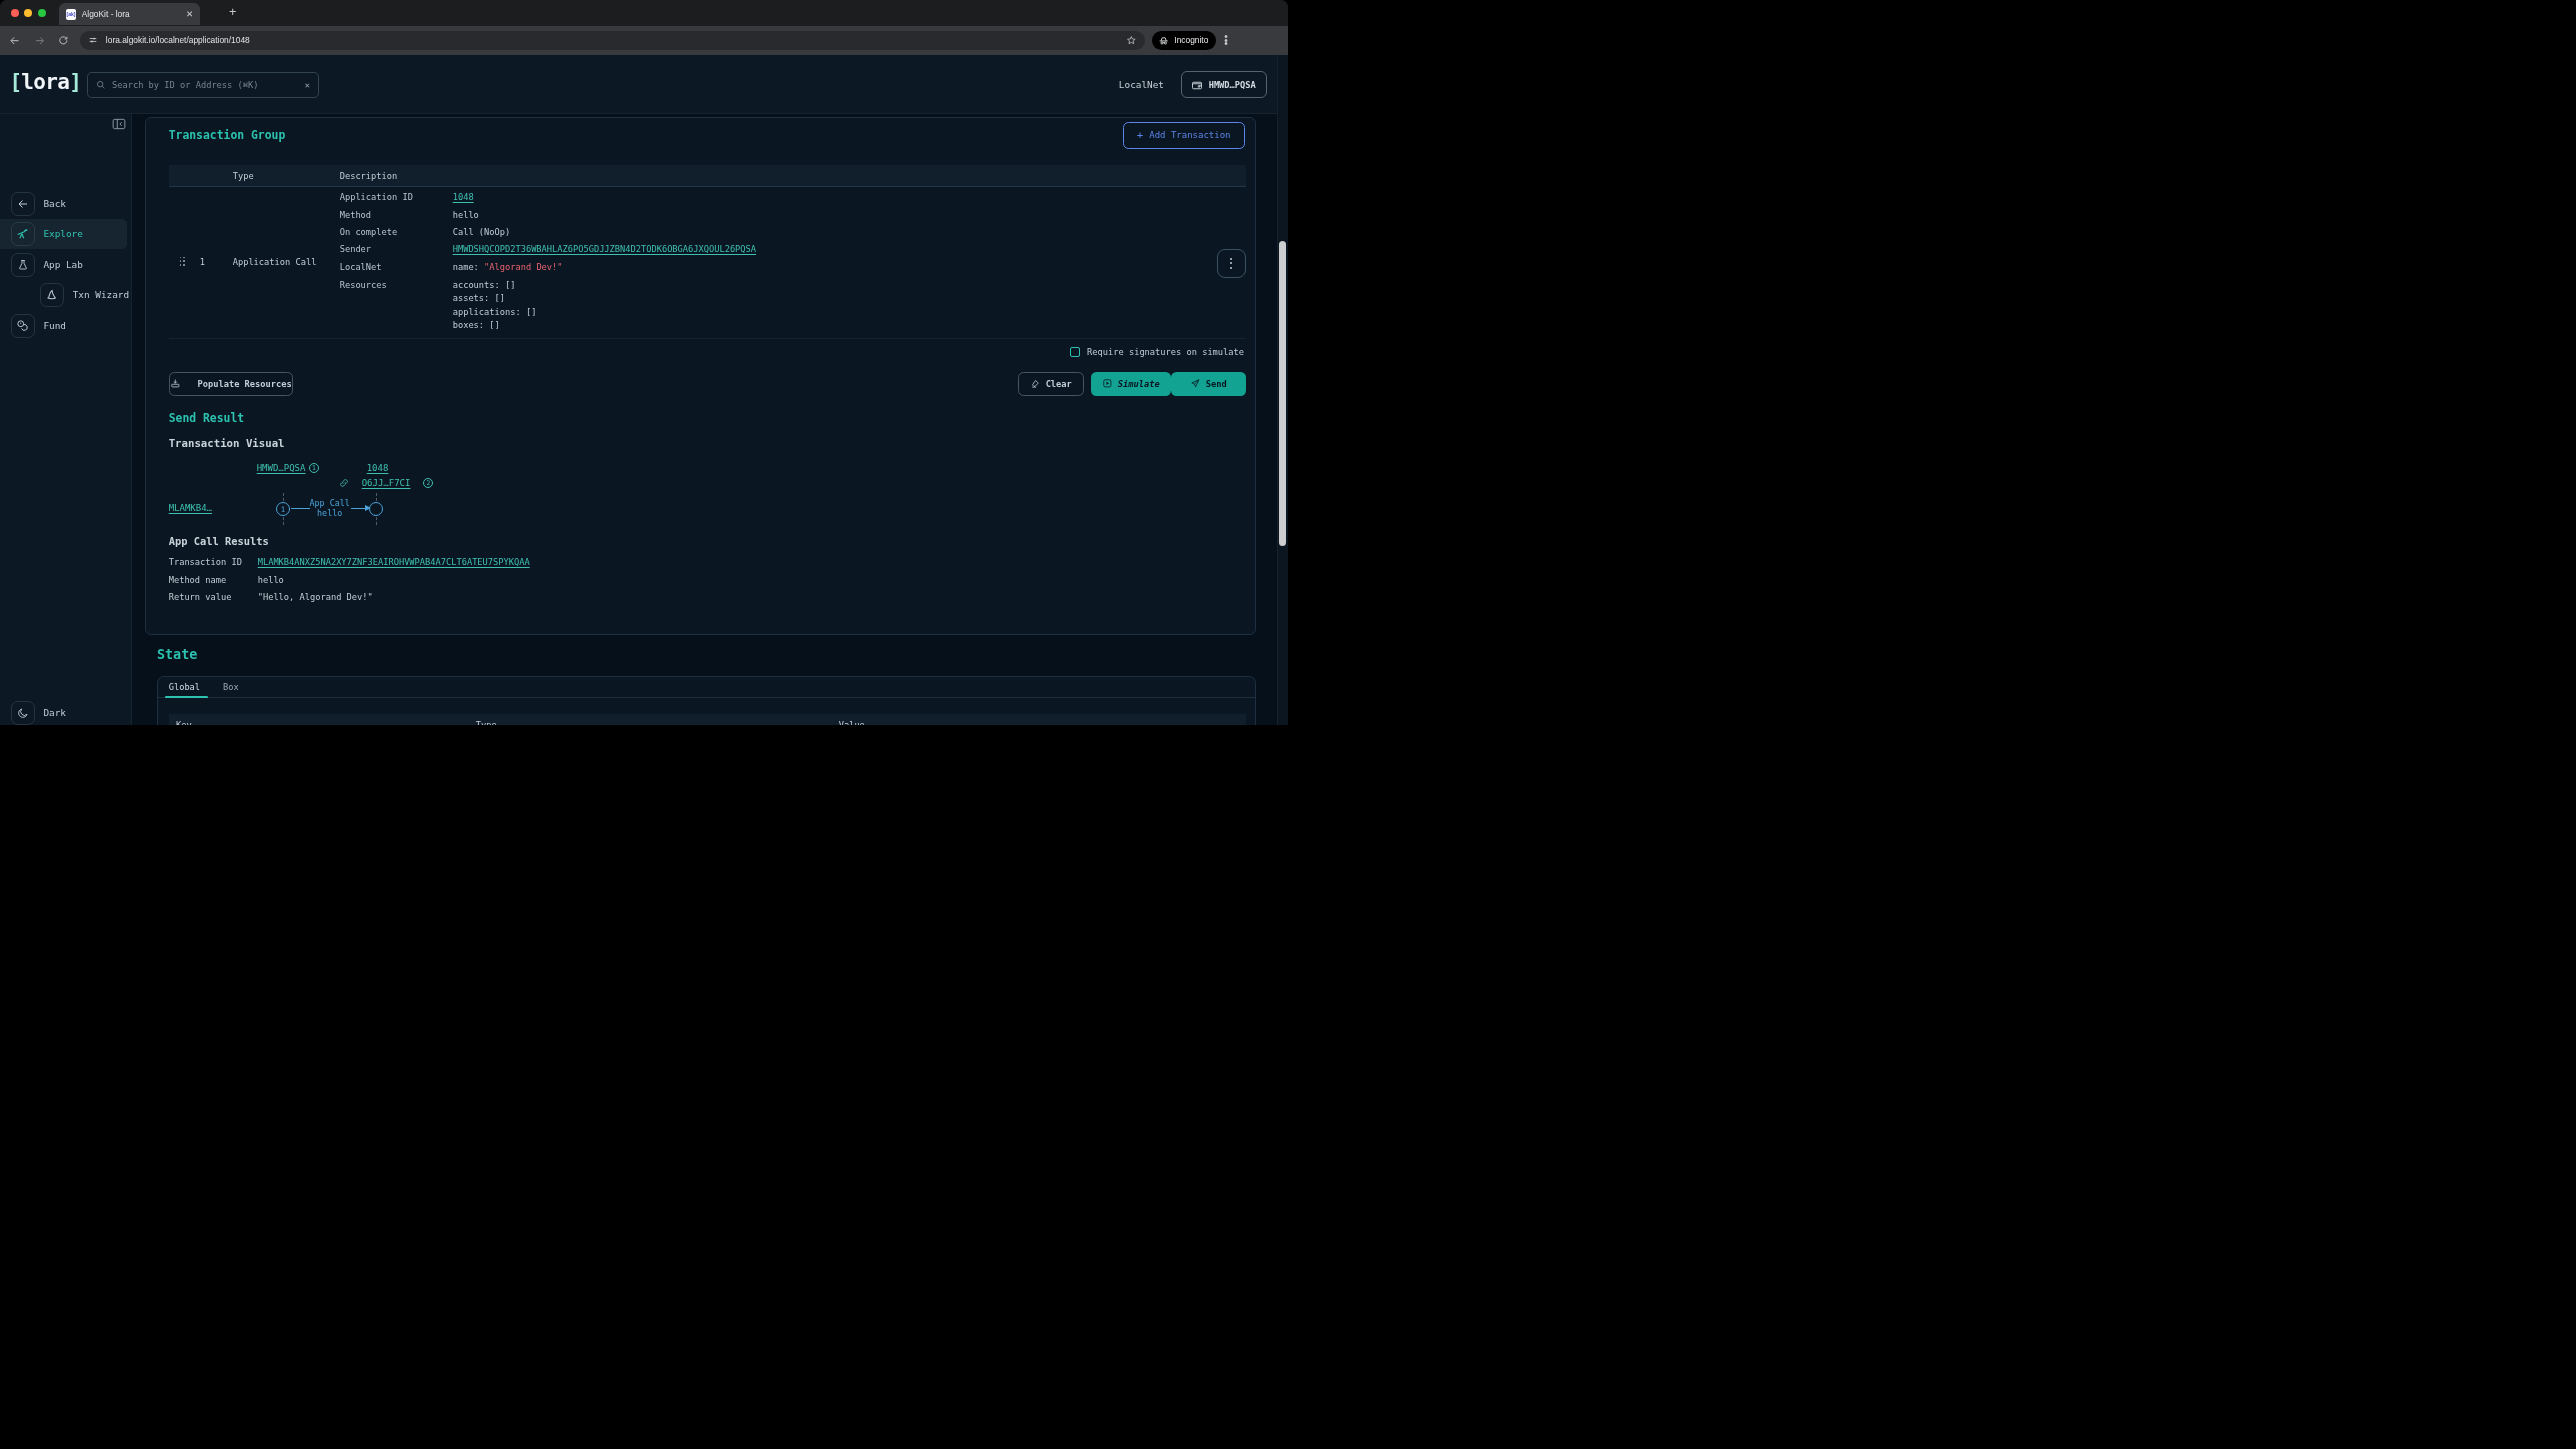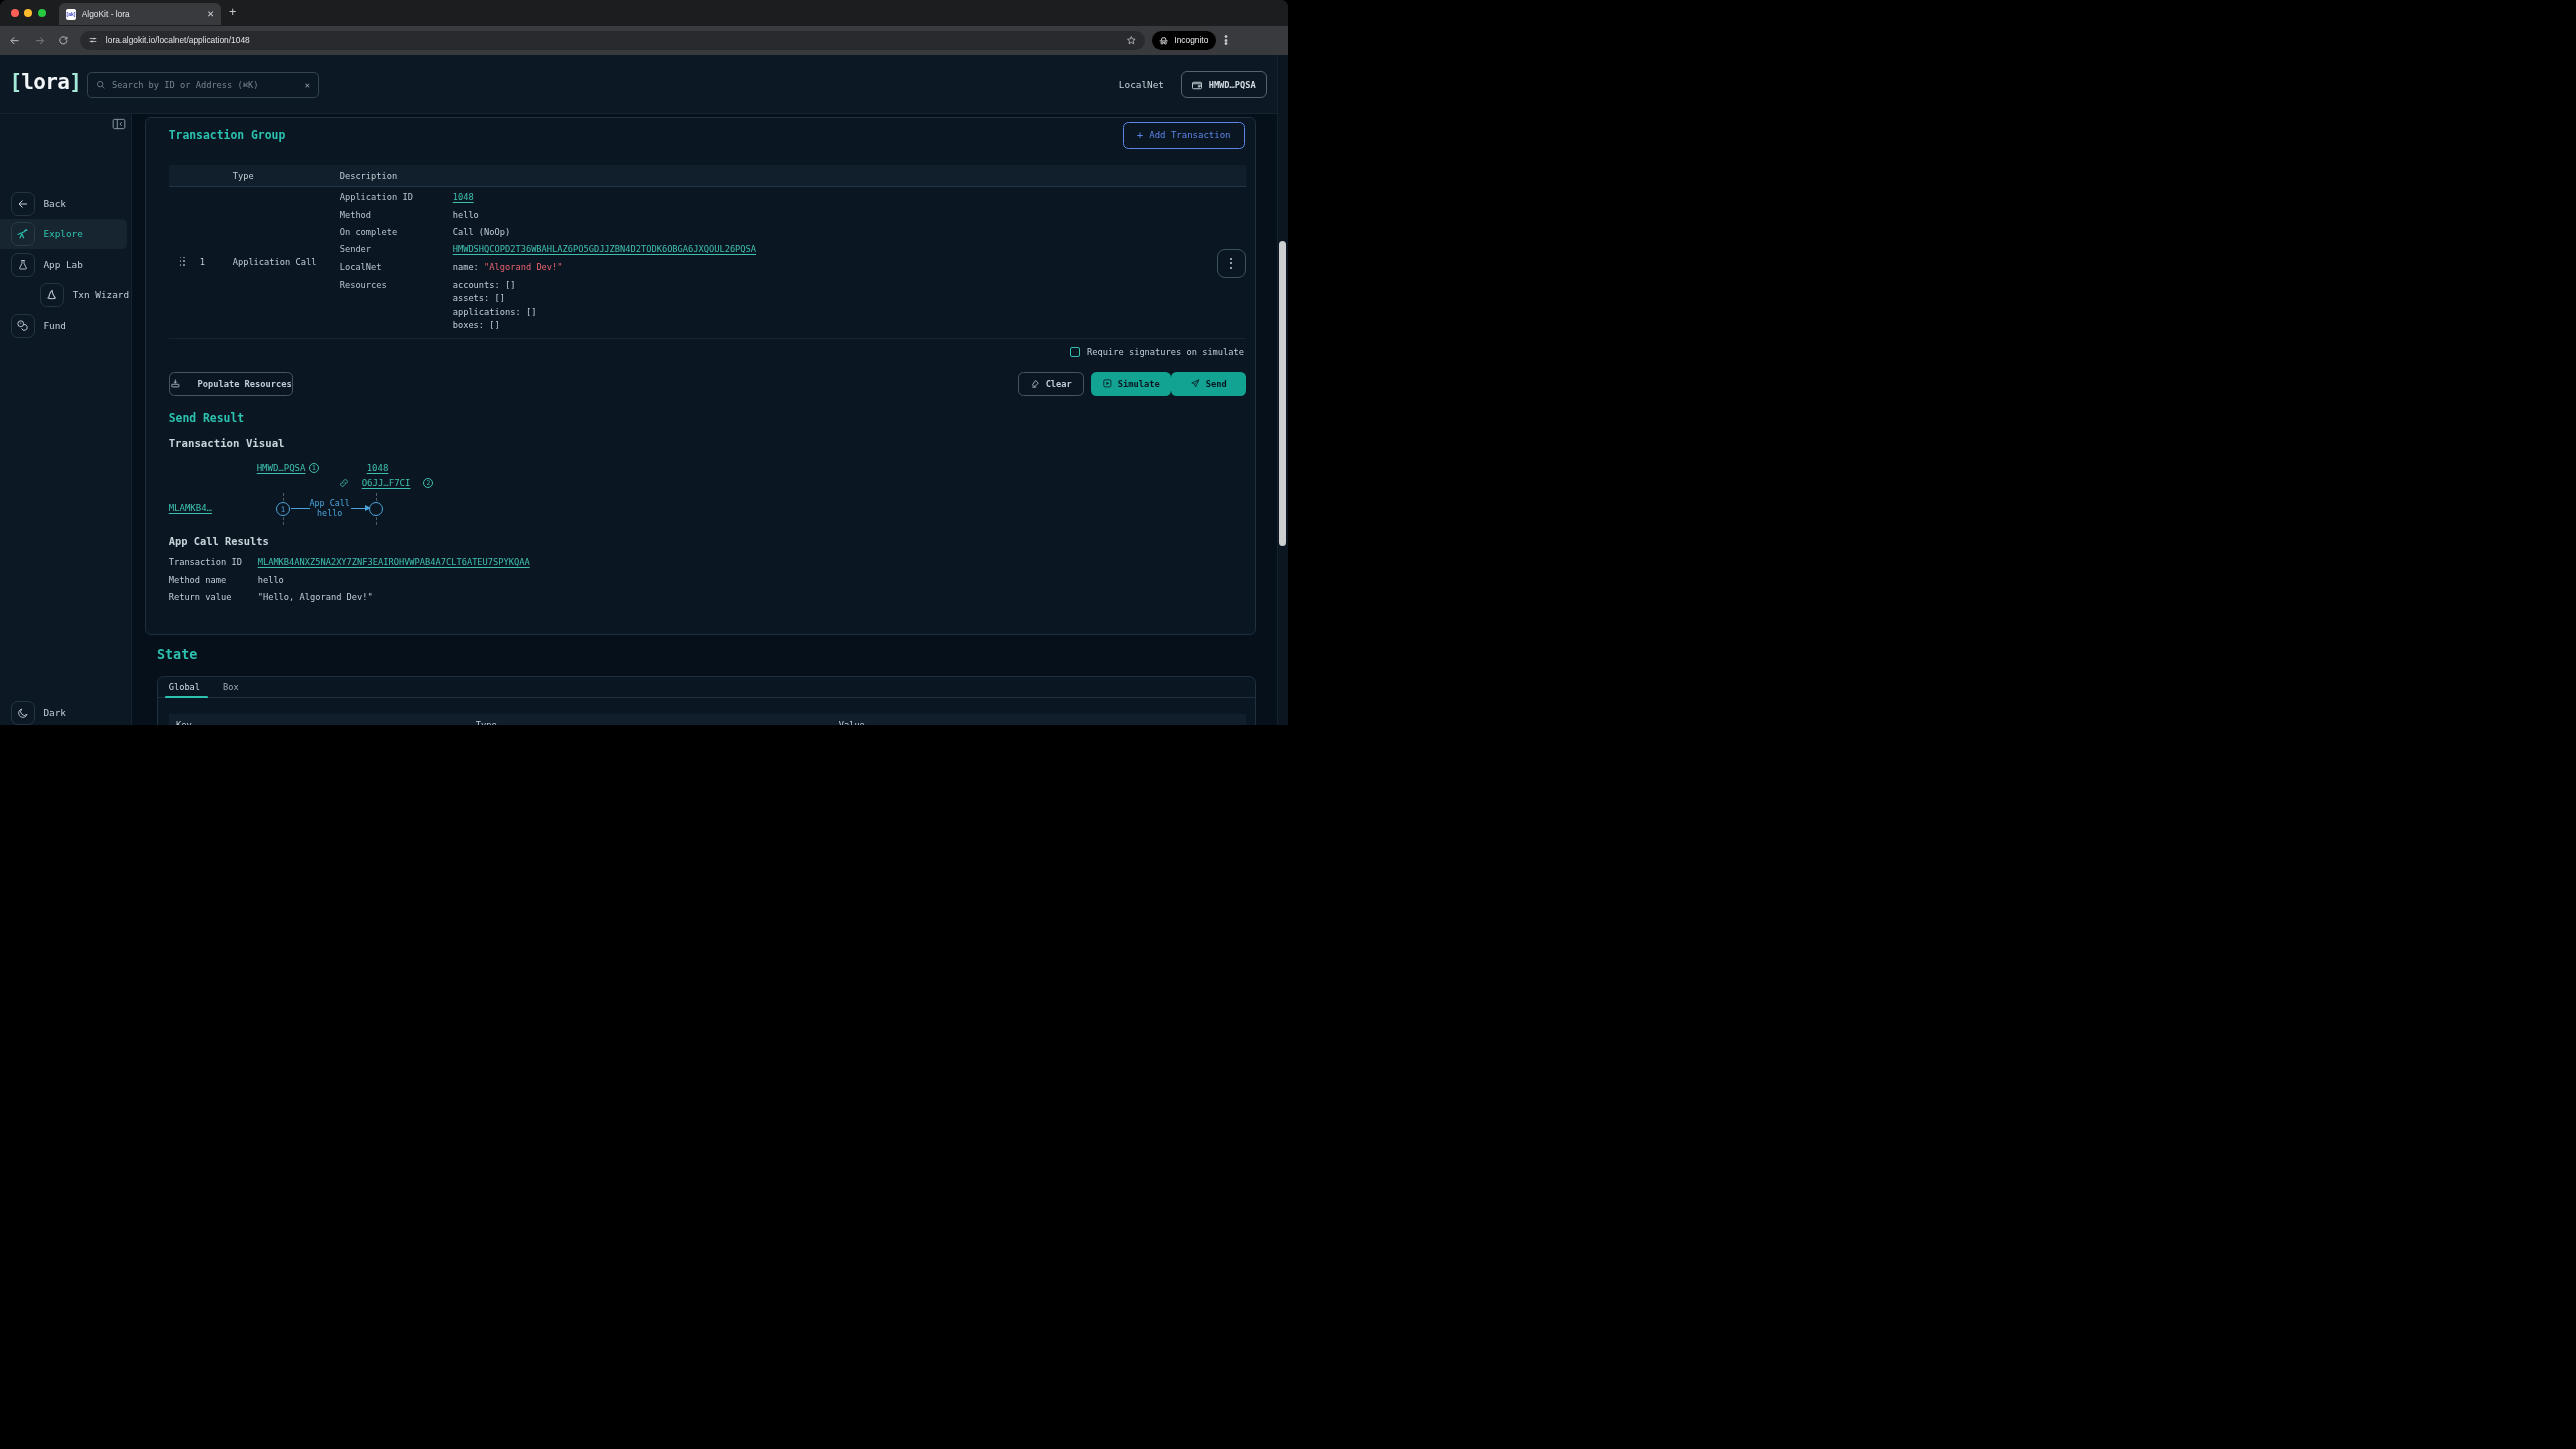--- a/index.html
+++ b/index.html
@@ -3,21 +3,21 @@
 <meta charset="utf-8">
 <style>
   * { margin:0; padding:0; box-sizing:border-box; }
   html,body { background:#000; width:1288px; height:725px; overflow:hidden; }
   .window { position:absolute; inset:0; width:1288px; height:725px; border-radius:6.7px 6.7px 0 0; overflow:hidden; background:#06101a; font-family:"Liberation Sans", sans-serif; }
 
   
   .tabstrip { position:absolute; left:0; top:0; right:0; height:25.5px; background:#1c1d1f; }
   .traffic { position:absolute; top:8.7px; width:8px; height:8px; border-radius:50%; }
   .t-red { left:10.7px; background:#ff5f57; } .t-yellow { left:24px; background:#febc2e; } .t-green { left:38px; background:#28c840; }
-  .tab { position:absolute; left:59px; top:3.4px; width:162px; height:22px; background:#393a3e; border-radius:6px 6px 0 0; display:flex; align-items:center; padding:0 6.7px; gap:5.4px; }
+  .tab { position:absolute; left:59px; top:3.4px; width:141px; height:22px; background:#393a3e; border-radius:6px 6px 0 0; display:flex; align-items:center; padding:0 6.7px; gap:5.4px; }
   .favicon { width:10.7px; height:10.7px; background:#fff; border-radius:2px; display:flex; align-items:center; justify-content:center; font-size:5px; font-weight:bold; color:#3d45c5; }
   .tab-title { color:#e4e6e9; font-size:8.4px; flex:1; white-space:nowrap; overflow:hidden; }
   .tab-close { color:#c8cbce; font-size:8.7px; line-height:1; cursor:default; }
   .newtab { position:absolute; left:229px; top:5.4px; color:#c8cbce; font-size:12.7px; font-weight:300; }
   .toolbar { position:absolute; left:0; top:25.5px; right:0; height:29.5px; background:#393a3e; display:flex; align-items:center; }
   .nav-ic { width:19px; height:19px; display:flex; align-items:center; justify-content:center; color:#c9cccf; margin-left:5.4px; }
   .nav-ic.dim { color:#7c8084; }
   .omnibox { margin-left:6.7px; width:1065px; height:19px; background:#282a2d; border-radius:9.4px; display:flex; align-items:center; padding:0 8px; gap:8px; }
   .omni-url { color:#e3e5e8; font-size:8.4px; flex:1; }
   .incog { margin-left:6.7px; height:19px; background:#000000; border-radius:9.4px; display:flex; align-items:center; padding:0 8px 0 6.7px; gap:4.7px; color:#eceef0; font-size:8.4px; }
@@ -67,21 +67,21 @@
 
   .chk-row { position:absolute; right:10.7px; top:229px; display:flex; align-items:center; gap:6.7px; }
   .checkbox { width:10.7px; height:10.7px; border:1px solid #2cc2af; border-radius:2px; background:transparent; }
   .chk-label { font-size:8.7px; color:#c3cdd5; }
 
   .btn { height:24px; border-radius:5.4px; font-family:inherit; font-size:8.7px; font-weight:bold; display:flex; align-items:center; justify-content:center; gap:5.4px; }
   .btn-outline { border:0.7px solid #45565f; background:transparent; color:#c3cdd5; }
   .btn-teal { border:none; background:#13a392; color:#081520; }
   .populate-btn { position:absolute; left:23px; top:254px; width:124px;justify-content:space-between; }
   .clear-btn { position:absolute; left:872px; top:254px; width:66px; }
-  .sim-btn { position:absolute; left:945px; top:254px; width:80px; }
+  .sim-btn { position:absolute; left:945px; top:254px; width:80px;font-style:italic; }
   .send-btn { position:absolute; left:1025px; top:254px; width:75px; }
 
   .sr-title { position:absolute; left:23px; top:293px; font-size:11.4px; }
   .tv-title { position:absolute; left:23px; top:319px; font-size:10.7px; font-weight:bold; color:#c9d3da; }
 
   .badge { display:inline-flex; width:10px; height:10px; border:0.7px solid currentColor; border-radius:50%; font-size:6.4px; align-items:center; justify-content:center; vertical-align:middle; }
   .g-from { position:absolute; left:111px; top:345px; font-size:9px; color:#3fc0ae; display:flex; align-items:center; gap:3.4px; }
   .g-app { position:absolute; left:221px; top:345px; font-size:9px; }
   .g-group { position:absolute; left:193px; top:360px; font-size:9px; color:#3fc0ae; display:flex; align-items:center; gap:13px; }
   .g-rowlabel { position:absolute; left:23px; top:385px; font-size:9px; }

